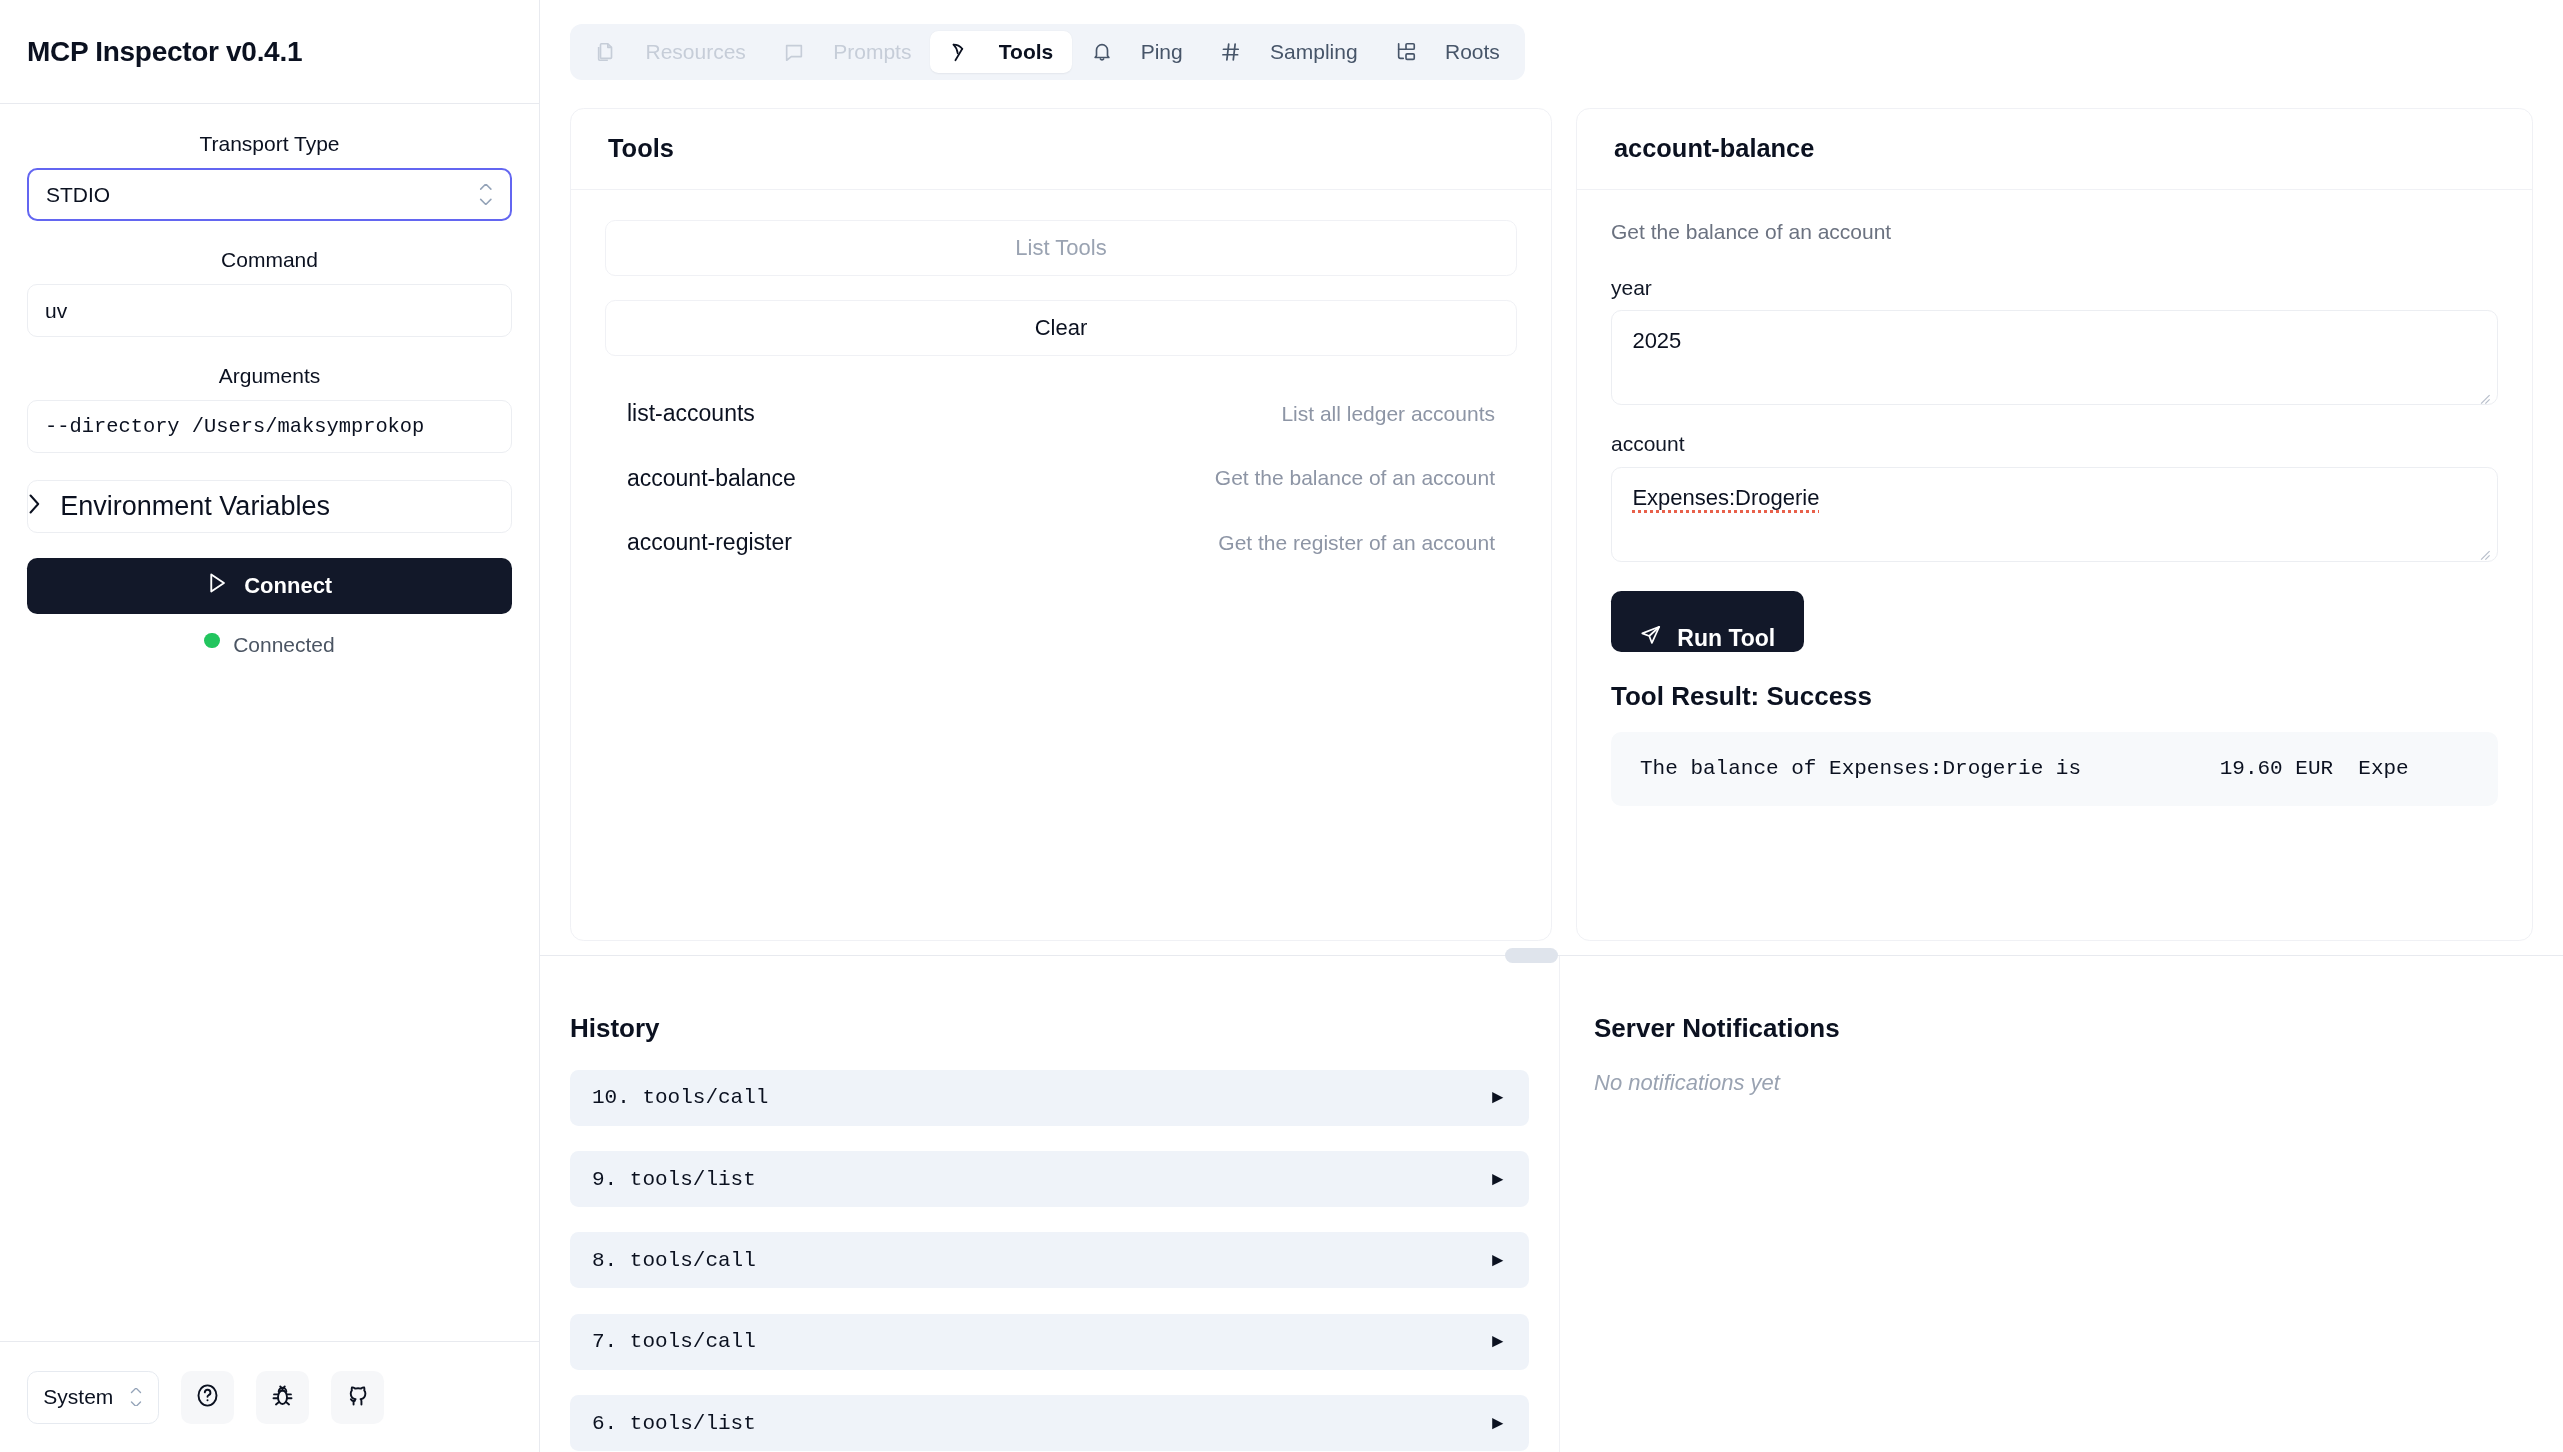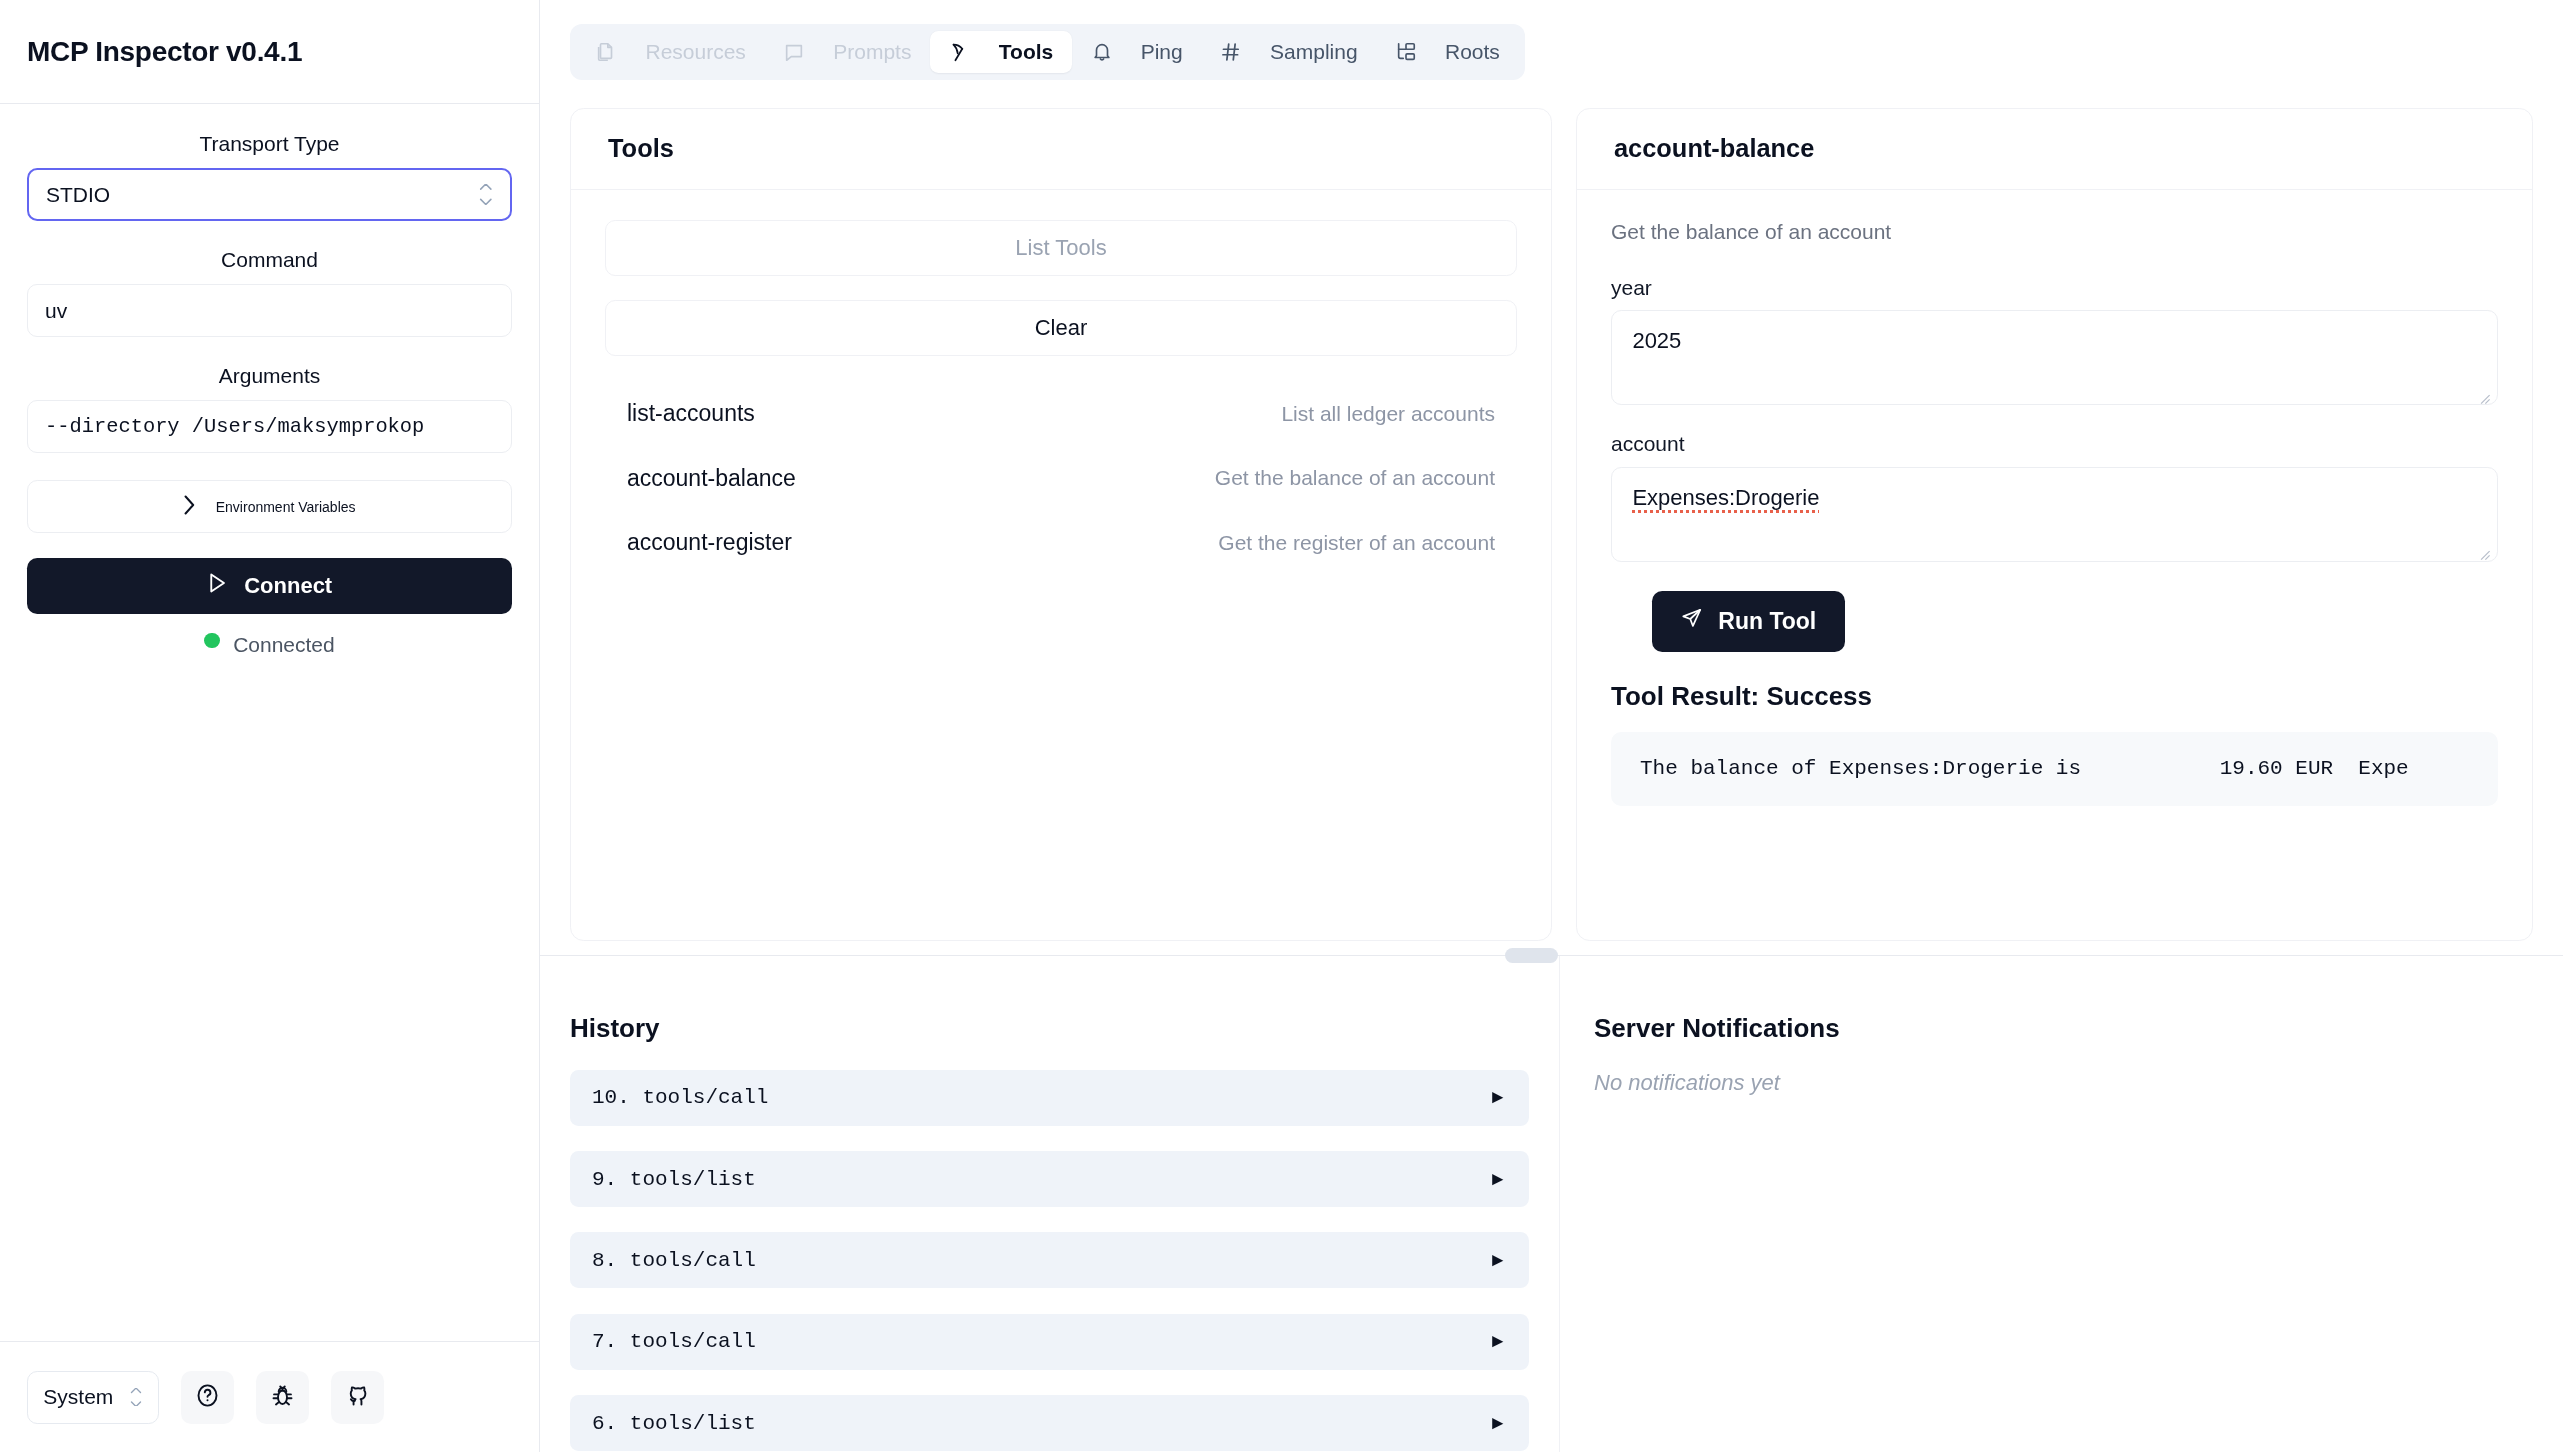--- a/index.html
+++ b/index.html
@@ -42,22 +42,22 @@
     border: 1.7px solid #eceef2; border-radius: 10px;
     display: flex; align-items: center; padding: 0 17px;
     font-size: 21px; background: #fff; color: #0b1120;
   }
   .mono { font-family: "Liberation Mono", "DejaVu Sans Mono", monospace; }
   .arg-input { font-size: 20.4px; overflow: hidden; white-space: nowrap; }
 
   .env-btn {
     height: 53px; width: 100%;
     border: 1.7px solid #eceef2; border-radius: 10.2px;
-    display: flex; align-items: center; justify-content: center; gap: 18.7px;
-    font-size: 14px; background: #fff; color: #0b1120; cursor: pointer;
+    display: flex; align-items: center; justify-content: flex-start; gap: 18.7px;
+    font-size: 27px; background: #fff; color: #0b1120; cursor: pointer;
     margin-bottom: 25.4px;
   }
   .connect-btn {
     height: 56px; width: 100%;
     background: #121829; border-radius: 10.2px; border: none;
     display: flex; align-items: center; justify-content: center; gap: 17px;
     color: #fff; font-size: 22px; font-weight: 600; cursor: pointer;
     font-family: "Liberation Sans", sans-serif;
   }
   .conn-status {
@@ -142,23 +142,22 @@
     color: #b9c0cc;
   }
   .param-gap { height: 27px; }
   .spell { text-decoration: underline; text-decoration-style: dotted;
            text-decoration-color: #e8604a; text-decoration-thickness: 2.5px;
            text-underline-offset: 5.1px; }
 
   .run-btn {
     margin-top: 29px; height: 61px; padding: 0 29px; border: none; border-radius: 10.2px;
     background: #121829; color: #fff; font-size: 23px; font-weight: 600;
-    display: inline-flex; align-items: center; gap: 15.3px; cursor: pointer;
+    display: inline-flex; align-items: flex-end; gap: 15.3px; cursor: pointer;
     font-family: "Liberation Sans", sans-serif;
-    margin-left: 41px;
   }
   .result-title { margin-top: 29px; font-size: 26px; font-weight: 700; color: #0b1120; }
   .result-box {
     margin-top: 20.4px; background: #f7f9fb; border-radius: 10.2px;
     padding: 25.4px 29px; font-size: 21px; color: #0b1120;
     white-space: pre; overflow: hidden;
     font-family: "Liberation Mono", "DejaVu Sans Mono", monospace;
   }
 
   

